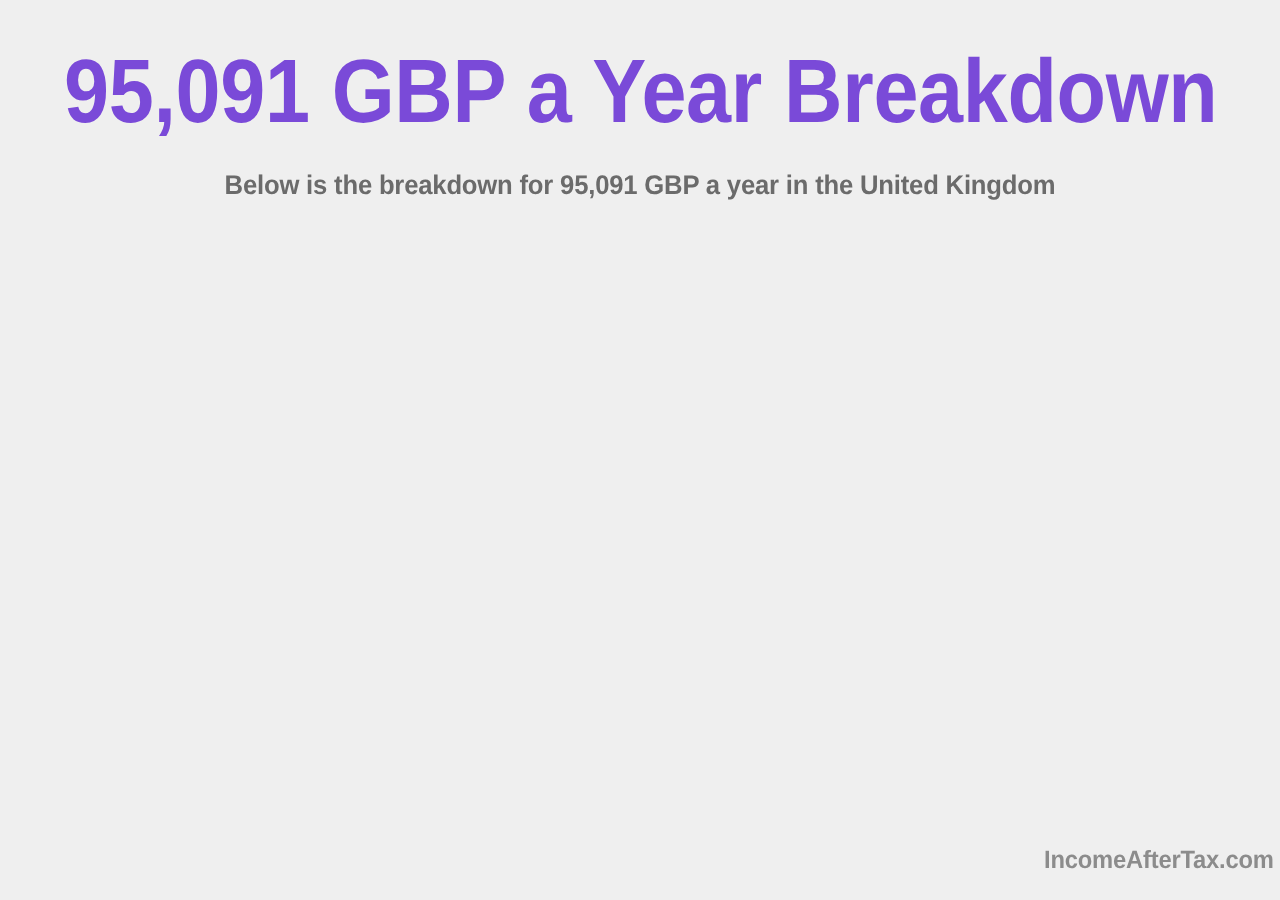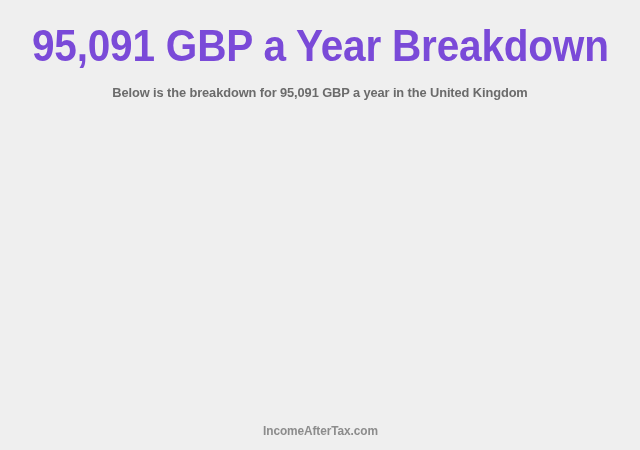--- a/index.html
+++ b/index.html
@@ -69,21 +69,21 @@
     left: 0;
     width: 640px;
     height: 294px;
     background: transparent;
   }
   .site-footer {
     position: absolute;
     top: 421px;
     left: 0;
     width: 640px;
-    text-align: center;
+    text-align: right;
   }
   .footer-credit {
     font-family: "Liberation Sans", sans-serif;
     font-size: 12.5px;
     font-weight: bold;
     line-height: 15px;
     color: #8c8c8c;
     letter-spacing: -0.1px;
     display: inline-block;
     transform: scaleX(0.95);

